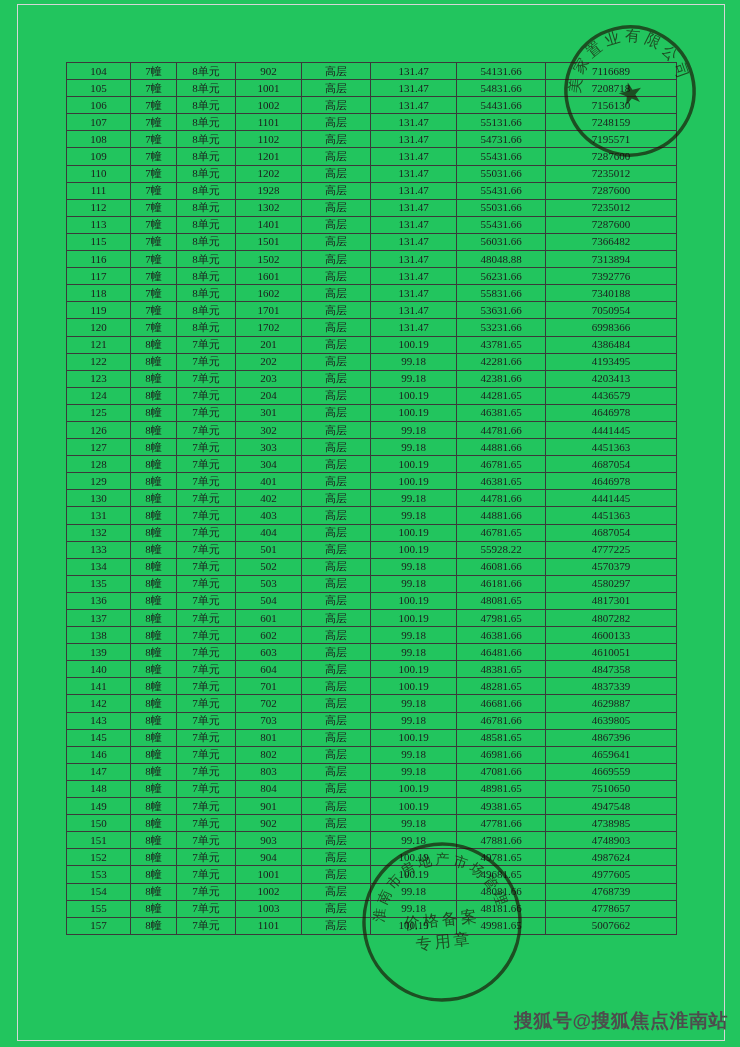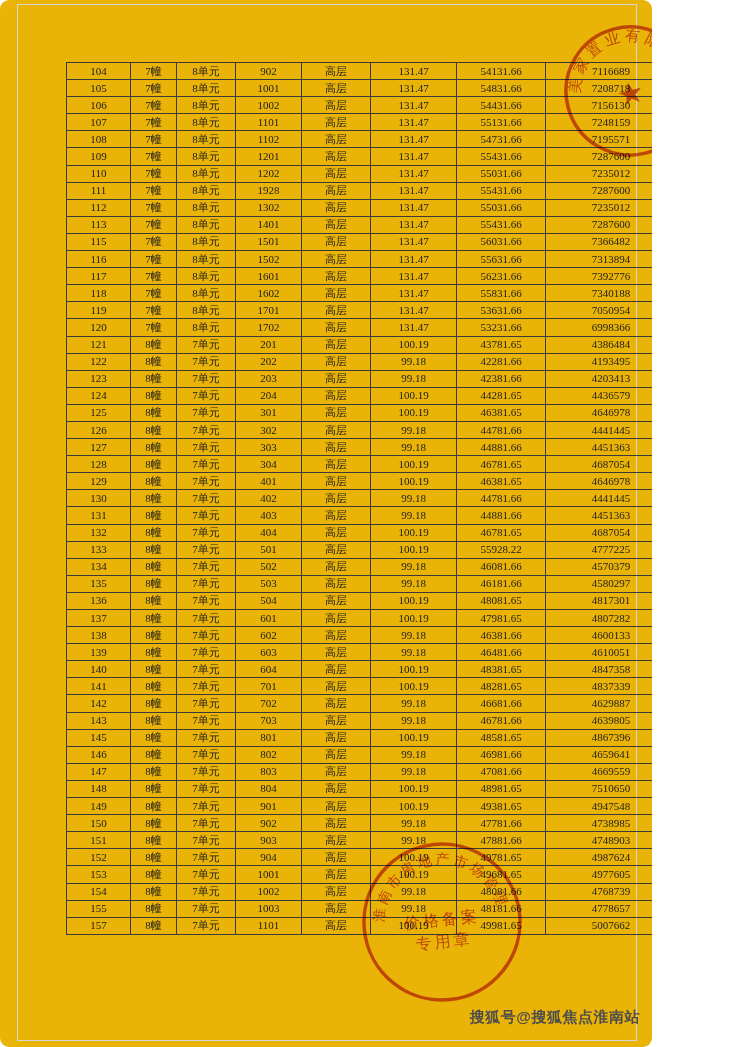--- a/index.html
+++ b/index.html
@@ -2,27 +2,26 @@
 <html><head>
 <meta charset="utf-8">
 <style>
   html, body {
     margin: 0;
     padding: 0;
     background: #ffffff;
   }
   .page {
     position: relative;
-    width: 652px;
+    width: 740px;
     height: 1047px;
-    background: #eab308;
+    background: #22c55e;
     overflow: hidden;
     font-family: "Liberation Serif", "DejaVu Serif", serif;
     color: #1c1c1c;
-    border-radius: 9px;
   }
   .scan-frame {
     position: absolute;
     left: 17px;
     top: 4px;
     right: 15px;
     bottom: 6px;
     border: 1px solid #d6d6d6;
     pointer-events: none;
   }
@@ -60,21 +59,21 @@
   .stamp-2 {
     left: 347px;
     top: 827px;
     transform: rotate(-6deg);
   }
   .watermark {
     position: absolute;
     right: 12px;
     top: 1008px;
     font-family: "Liberation Sans", "DejaVu Sans", sans-serif;
-    font-size: 15px;
+    font-size: 19px;
     font-weight: 700;
     color: #4d4d4d;
     letter-spacing: 0.5px;
   }
 </style>
 </head>
 <body>
 
 <div class="page">
 
@@ -202,21 +201,21 @@
       <td>56031.66</td>
       <td>7366482</td>
     </tr>
         <tr>
       <td>116</td>
       <td>7幢</td>
       <td>8单元</td>
       <td>1502</td>
       <td>高层</td>
       <td>131.47</td>
-      <td>55631.66</td>
+      <td>48048.88</td>
       <td>7313894</td>
     </tr>
         <tr>
       <td>117</td>
       <td>7幢</td>
       <td>8单元</td>
       <td>1601</td>
       <td>高层</td>
       <td>131.47</td>
       <td>56231.66</td>

